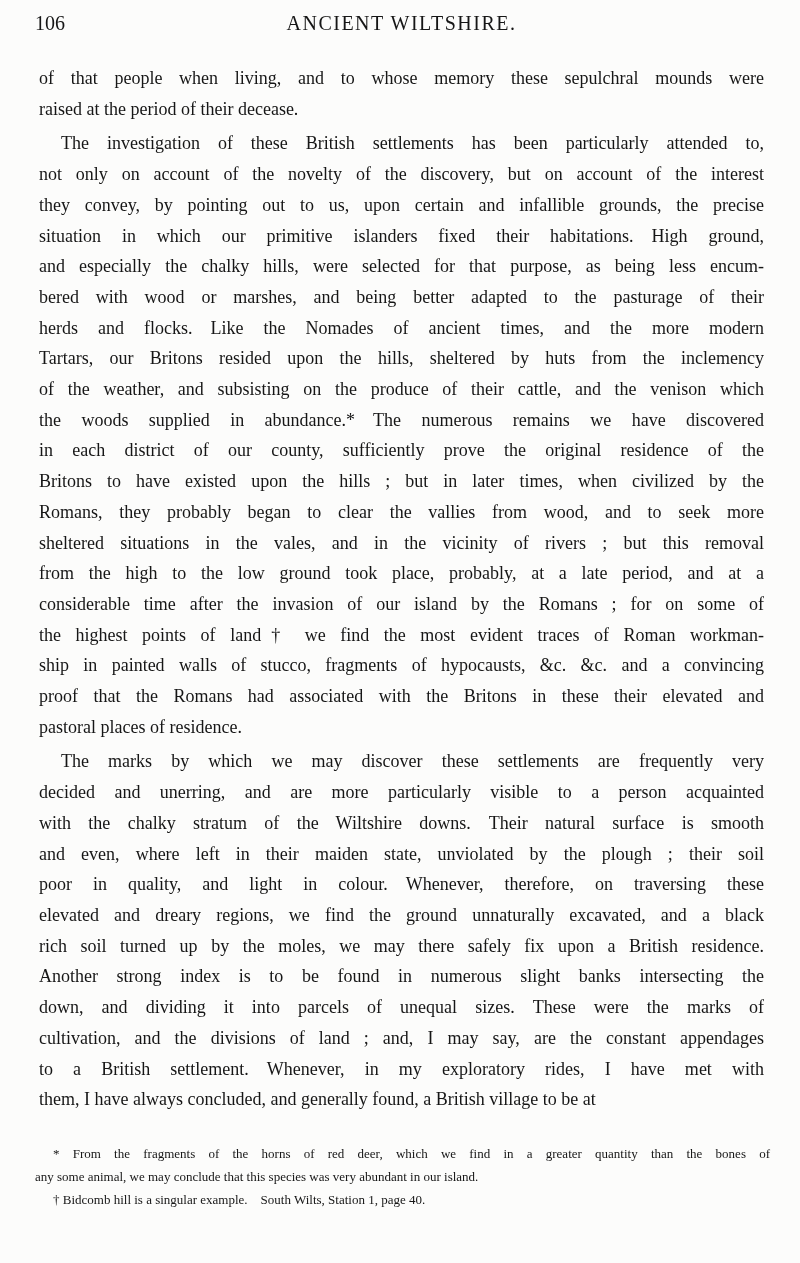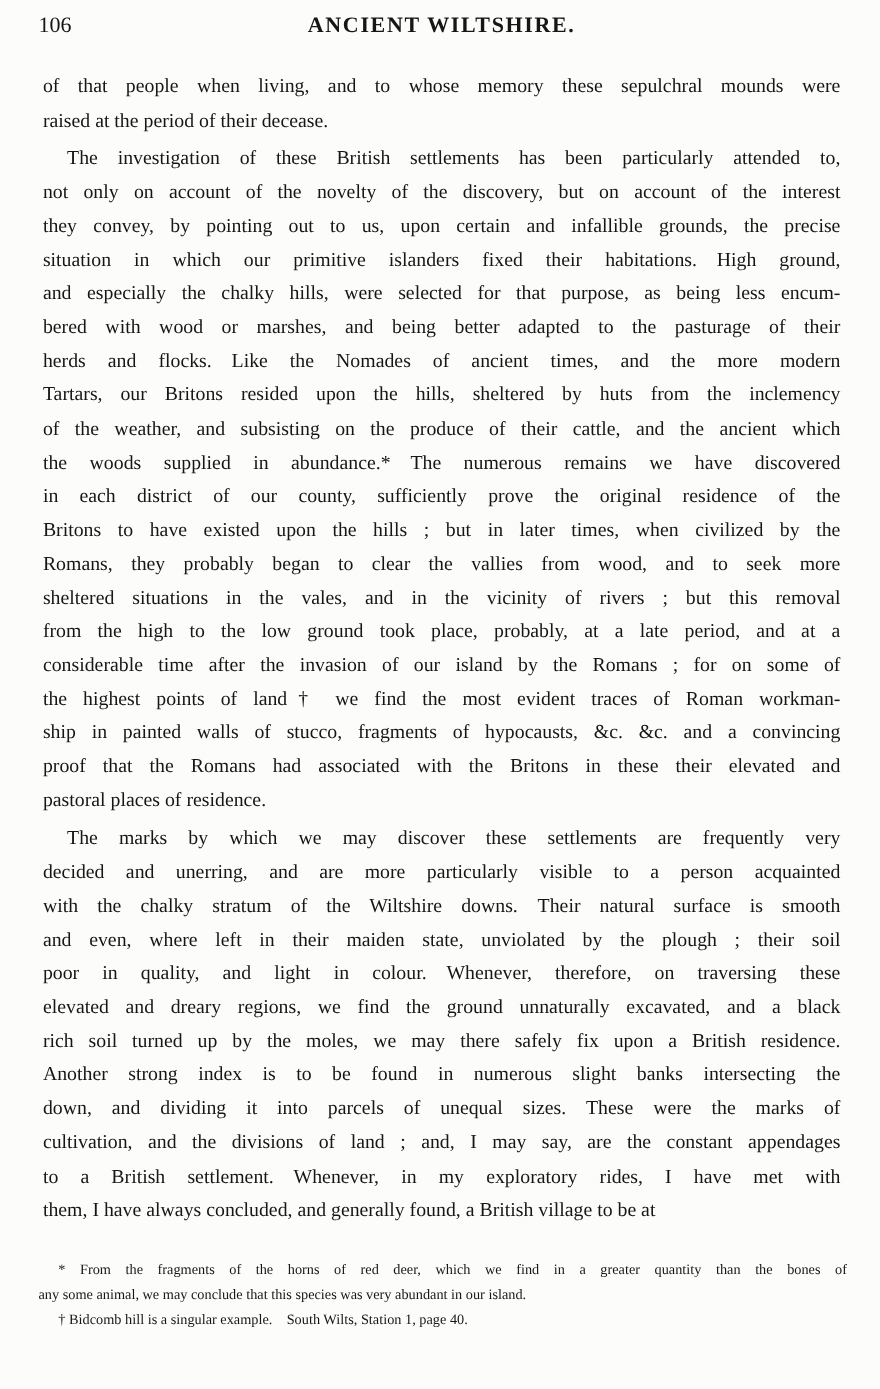--- a/index.html
+++ b/index.html
@@ -19,21 +19,21 @@
     height: 28px;
   }
   .pagenum {
     position: absolute; left: 0; top: 0;
     font-size: 20px;
   }
   .title {
     position: absolute; left: 0; right: 0; top: 0;
     text-align: center;
     font-size: 20px;
-    font-weight: bold;
+    font-weight: normal;
     letter-spacing: 1.5px;
   }
   .body-text {
     position: absolute;
     top: 59px; left: 35px;
     width: 733px;
     font-size: 18px;
     line-height: 30.7px;
   }
   .paragraph { margin: 4px; }
@@ -72,21 +72,21 @@
       </div>
       <div class="paragraph">
         <div class="line indent">The investigation of these British settlements has been particularly attended to,</div>
         <div class="line">not only on account of the novelty of the discovery, but on account of the interest</div>
         <div class="line">they convey, by pointing out to us, upon certain and infallible grounds, the precise</div>
         <div class="line">situation in which our primitive islanders fixed their habitations. High ground,</div>
         <div class="line">and especially the chalky hills, were selected for that purpose, as being less encum-</div>
         <div class="line">bered with wood or marshes, and being better adapted to the pasturage of their</div>
         <div class="line">herds and flocks. Like the Nomades of ancient times, and the more modern</div>
         <div class="line">Tartars, our Britons resided upon the hills, sheltered by huts from the inclemency</div>
-        <div class="line">of the weather, and subsisting on the produce of their cattle, and the ancient which</div>
+        <div class="line">of the weather, and subsisting on the produce of their cattle, and the venison which</div>
         <div class="line">the woods supplied in abundance.* The numerous remains we have discovered</div>
         <div class="line">in each district of our county, sufficiently prove the original residence of the</div>
         <div class="line">Britons to have existed upon the hills ; but in later times, when civilized by the</div>
         <div class="line">Romans, they probably began to clear the vallies from wood, and to seek more</div>
         <div class="line">sheltered situations in the vales, and in the vicinity of rivers ; but this removal</div>
         <div class="line">from the high to the low ground took place, probably, at a late period, and at a</div>
         <div class="line">considerable time after the invasion of our island by the Romans ; for on some of</div>
         <div class="line">the highest points of land† we find the most evident traces of Roman workman-</div>
         <div class="line">ship in painted walls of stucco, fragments of hypocausts, &amp;c. &amp;c. and a convincing</div>
         <div class="line">proof that the Romans had associated with the Britons in these their elevated and</div>

